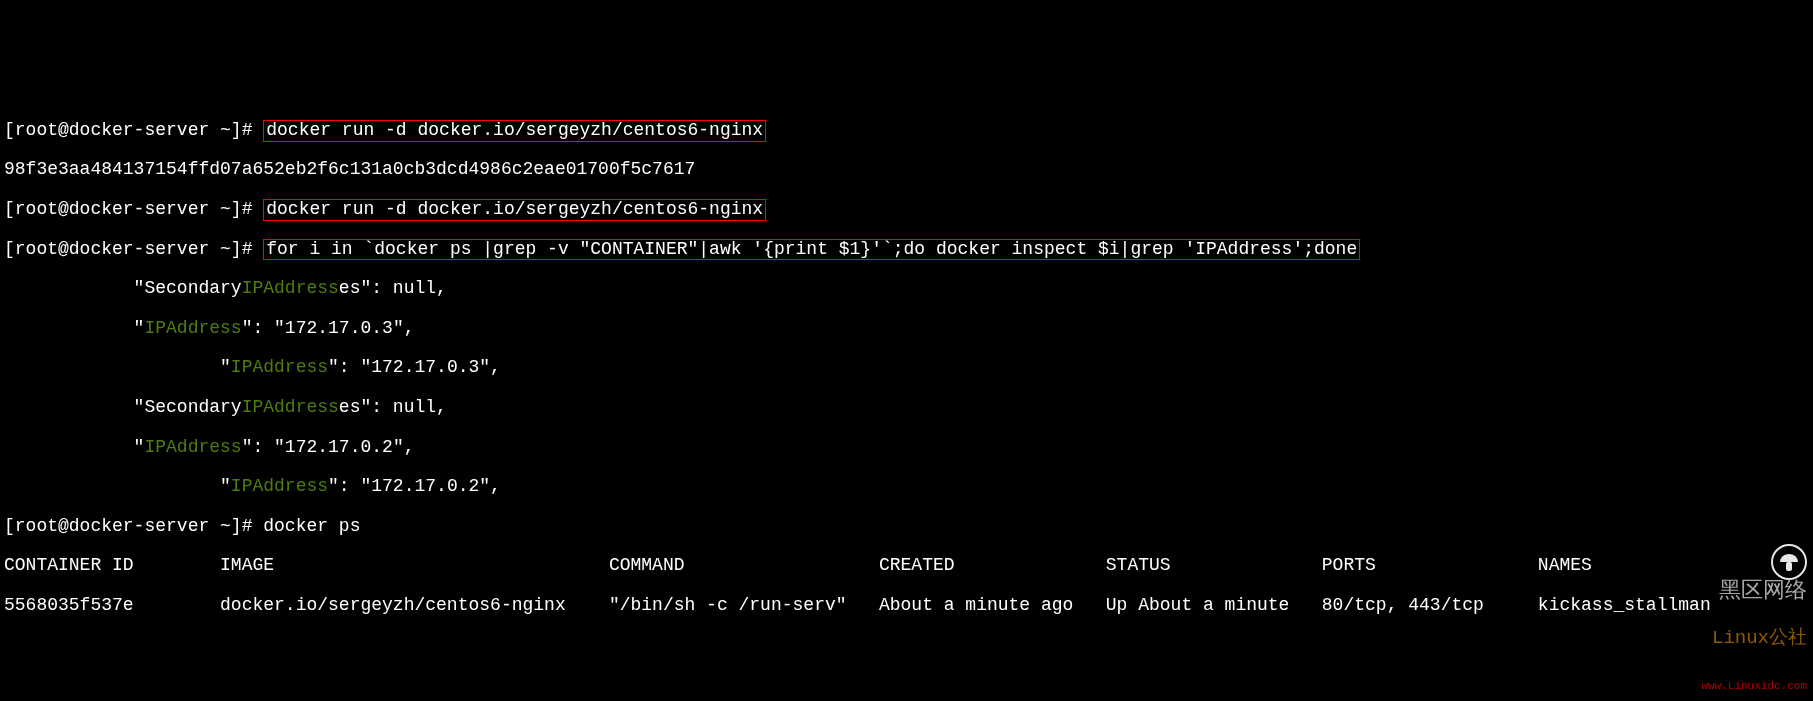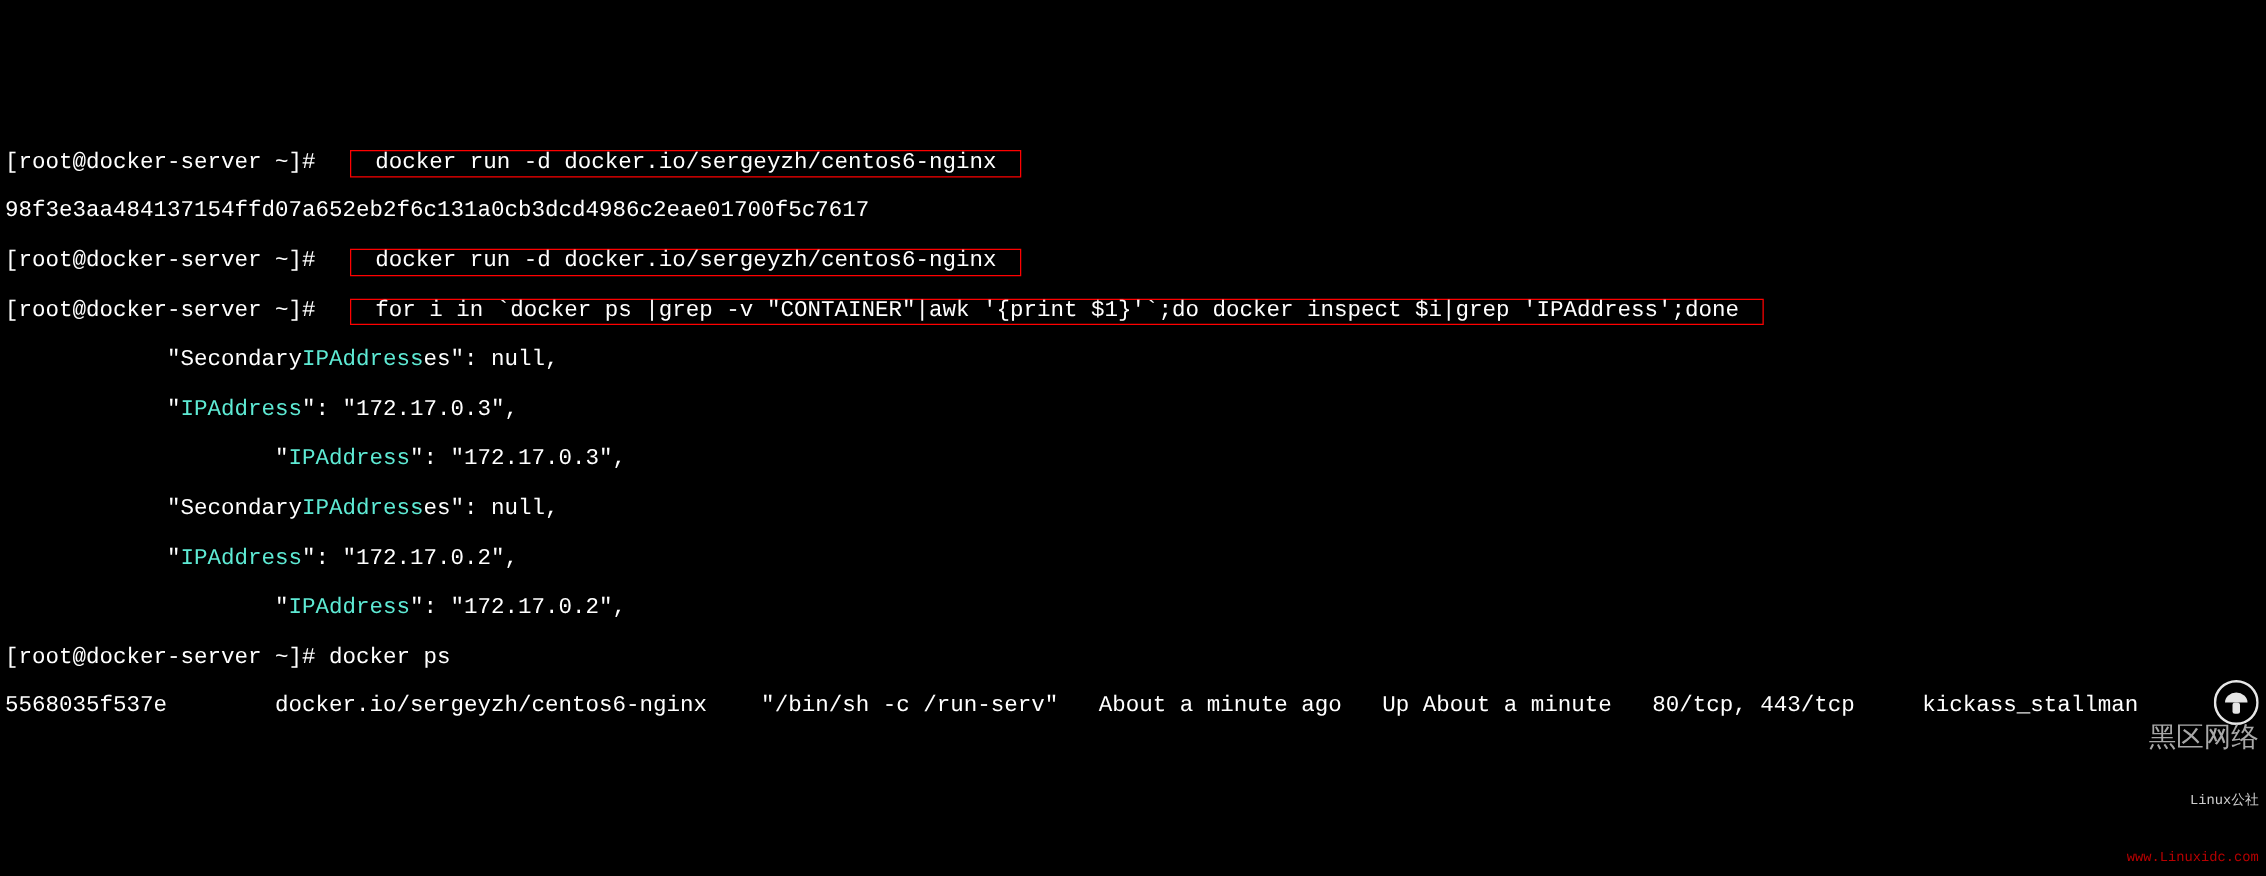--- a/index.html
+++ b/index.html
@@ -10,26 +10,26 @@
     font-family: "Consolas", "Courier New", monospace;
     font-size: 18px;
     line-height: 1.1;
     width: 1813px;
     white-space: pre;
   }
   .term {
     padding: 2px 4px;
   }
   .line { display: block; white-space: pre; }
-  .red { color: #5eead4; }
+  .red { color: #4d7c0f; }
   .box {
     display: inline-block;
     border: 1px solid #f00;
-    padding: 0 19px;
-    margin: -1px 17px;
+    padding: 0 2px;
+    margin: -1px 0;
     white-space: pre;
   }
   .watermark {
     position: fixed;
     right: 6px;
     bottom: 6px;
     color: #bbb;
     opacity: 0.9;
     text-align: right;
     font-size: 22px;
@@ -49,20 +49,21 @@
 <span class="line">98f3e3aa484137154ffd07a652eb2f6c131a0cb3dcd4986c2eae01700f5c7617</span>
 <span class="line"><span>[root@docker-server ~]# </span><span class="box">docker run -d docker.io/sergeyzh/centos6-nginx</span></span>
 <span class="line"><span>[root@docker-server ~]# </span><span class="box">for i in `docker ps |grep -v "CONTAINER"|awk '{print $1}'`;do docker inspect $i|grep 'IPAddress';done</span></span>
 <span class="line"><span>            "Secondary</span><span class="red">IPAddress</span><span>es": null,</span></span>
 <span class="line"><span>            "</span><span class="red">IPAddress</span><span>": "172.17.0.3",</span></span>
 <span class="line"><span>                    "</span><span class="red">IPAddress</span><span>": "172.17.0.3",</span></span>
 <span class="line"><span>            "Secondary</span><span class="red">IPAddress</span><span>es": null,</span></span>
 <span class="line"><span>            "</span><span class="red">IPAddress</span><span>": "172.17.0.2",</span></span>
 <span class="line"><span>                    "</span><span class="red">IPAddress</span><span>": "172.17.0.2",</span></span>
 <span class="line"><span>[root@docker-server ~]# </span><span>docker ps</span></span>
+<span class="line">CONTAINER ID        IMAGE                               COMMAND                  CREATED              STATUS              PORTS               NAMES</span>
 <span class="line">5568035f537e        docker.io/sergeyzh/centos6-nginx    "/bin/sh -c /run-serv"   About a minute ago   Up About a minute   80/tcp, 443/tcp     kickass_stallman</span>
 
 
 
 
 
 
 <span class="line"></span>
 
 
@@ -75,18 +76,18 @@
 
 </div>
 
 <div class="watermark">
   <svg width="36" height="36" viewBox="0 0 36 36">
       <circle cx="18" cy="18" r="17" fill="#000" stroke="#fff" stroke-width="2"></circle>
       <path d="M9 18 a9 8 0 0 1 18 0 h-18" fill="#fff"></path>
       <rect x="15" y="18" width="6" height="9" rx="2" fill="#fff"></rect>
     </svg>
   <span>黑区网络</span><br>
-  <span style="font-size:11px;color:#e5e5e5">Linux公社</span><br>
+  <span style="font-size:19px;color:#a16207">Linux公社</span><br>
   <span class="sub">www.Linuxidc.com</span>
 </div>
 
 
 
 
 </body></html>

